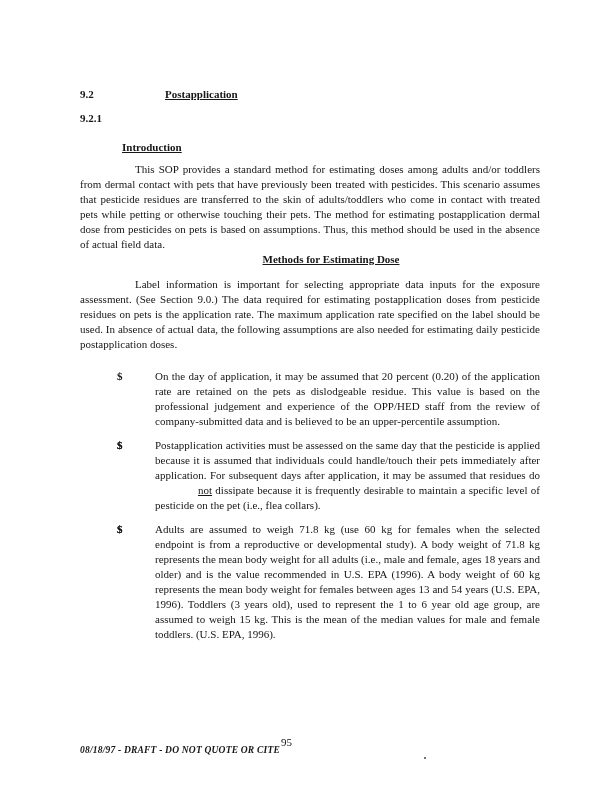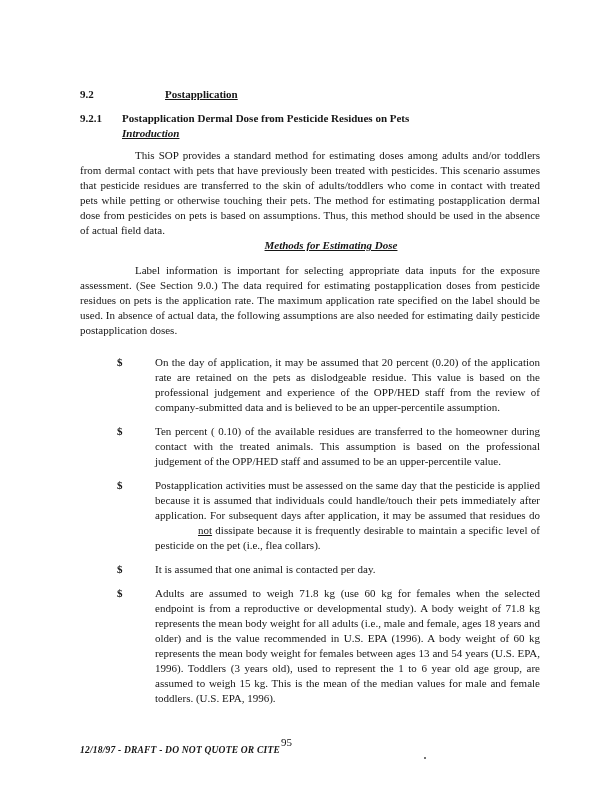--- a/index.html
+++ b/index.html
@@ -27,26 +27,25 @@
   .heading-row {
     display: flex;
     font-weight: bold;
     margin: 0;
   }
   .h-num {
     flex: none;
     width: 42px;
   }
   .h1-row { margin-bottom: 9px; }
-  .h2-row { }
+  .h2-row { margin-bottom: 14px; }
   .sub-heading {
     font-weight: bold;
     text-decoration: underline;
     margin: 0 0 7px 42px;
-    font-style: italic;
   }
   .u { text-decoration: underline; margin-left: 43px; }
   .para {
     margin: 0;
     text-align: justify;
     text-indent: 55px;
   }
   .para-intro { }
   .para-methods { margin-bottom: 17px; }
   .methods-heading { margin-bottom: 10px; }
@@ -98,52 +97,49 @@
 <div class="page">
   <div class="content">
 
     <div class="heading-row h1-row">
       <span class="h-num">9.2</span>
       <span class="u">Postapplication</span>
     </div>
 
     <div class="heading-row h2-row">
       <span class="h-num">9.2.1</span>
-      <span>Postapplication Dermal Dose from Pesticide Residues on Pets</span>
     </div>
 
     <div class="sub-heading">Introduction</div>
 
     <p class="para para-intro">This SOP provides a standard method for estimating doses among adults and/or toddlers from dermal contact with pets that have previously been treated with pesticides.  This scenario assumes that pesticide residues are transferred to the skin of adults/toddlers who come in contact with treated pets while petting or otherwise touching their pets.  The method for estimating postapplication dermal dose from pesticides on pets is based on assumptions.  Thus, this method should be used in the absence of actual field data.</p>
 
     <div class="sub-heading methods-heading" style="margin-left:42px;text-align:center;">Methods for Estimating Dose</div>
 
     <p class="para para-methods">Label information is important for selecting appropriate data inputs for the exposure assessment.  (See Section 9.0.)  The data required for estimating postapplication doses from pesticide residues on pets is the application rate.  The maximum application rate specified on the label should be used.  In absence of actual data, the following assumptions are also needed for estimating daily pesticide postapplication doses.</p>
 
     <ul class="bullets">
       <li>
         <span class="marker">$</span>
         <span>On the day of application, it may be assumed that 20 percent (0.20) of the application rate are retained on the pets as dislodgeable residue.  This value is based on the professional judgement and experience of the OPP/HED staff from the review of company-submitted data and is believed to be an upper-percentile assumption.</span>
       </li>
       <li>
         <span class="marker">$</span>
-        <span>Ten percent ( 0.10) of the available residues are transferred to the homeowner during contact with the treated animals.  This assumption is based on the professional judgement of the OPP/HED staff and assumed to be an upper-percentile value.</span>
       </li>
       <li>
         <span class="marker">$</span>
         <span>Postapplication activities must be assessed on the same day that the pesticide is applied because it is assumed that individuals could handle/touch their pets immediately after application.  For subsequent days after application, it may be assumed that residues do </span><span class="u">not</span><span> dissipate because it is frequently desirable to maintain a specific level of pesticide on the pet (i.e., flea collars).</span>
       </li>
       <li>
         <span class="marker">$</span>
-        <span>It is assumed that one animal is contacted per day.</span>
       </li>
       <li>
         <span class="marker">$</span>
         <span>Adults are assumed to weigh 71.8 kg (use 60 kg for females when the selected endpoint is from a reproductive or developmental study).  A body weight of 71.8 kg represents the mean body weight for all adults (i.e., male and female, ages 18 years and older) and is the value recommended in U.S. EPA (1996).  A body weight of 60 kg represents the mean body weight for females between ages 13 and 54 years (U.S. EPA, 1996).  Toddlers (3 years old), used to represent the 1 to 6 year old age group, are assumed to weigh 15 kg.  This is the mean of the median values for male and female toddlers.  (U.S. EPA, 1996).</span>
       </li>
     </ul>
 
   </div>
 
-  <div class="footer-draft">12/18/97 - DRAFT - DO NOT QUOTE OR CITE</div>
+  <div class="footer-draft">08/18/97 - DRAFT - DO NOT QUOTE OR CITE</div>
   <div class="page-number">95</div>
   <div class="scan-speck"></div>
 </div>
 
 </body></html>

